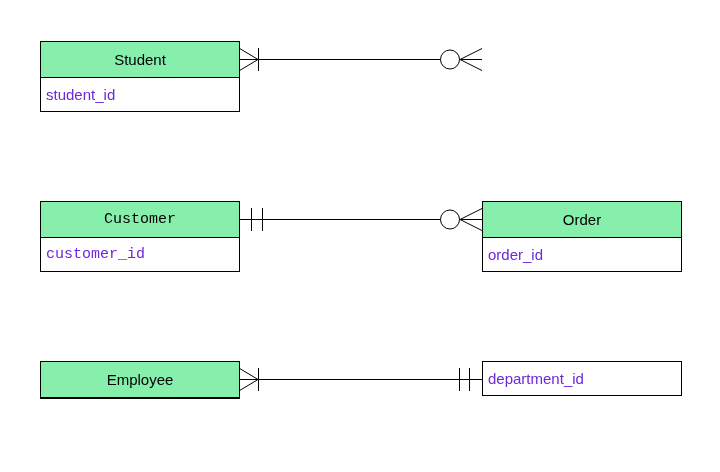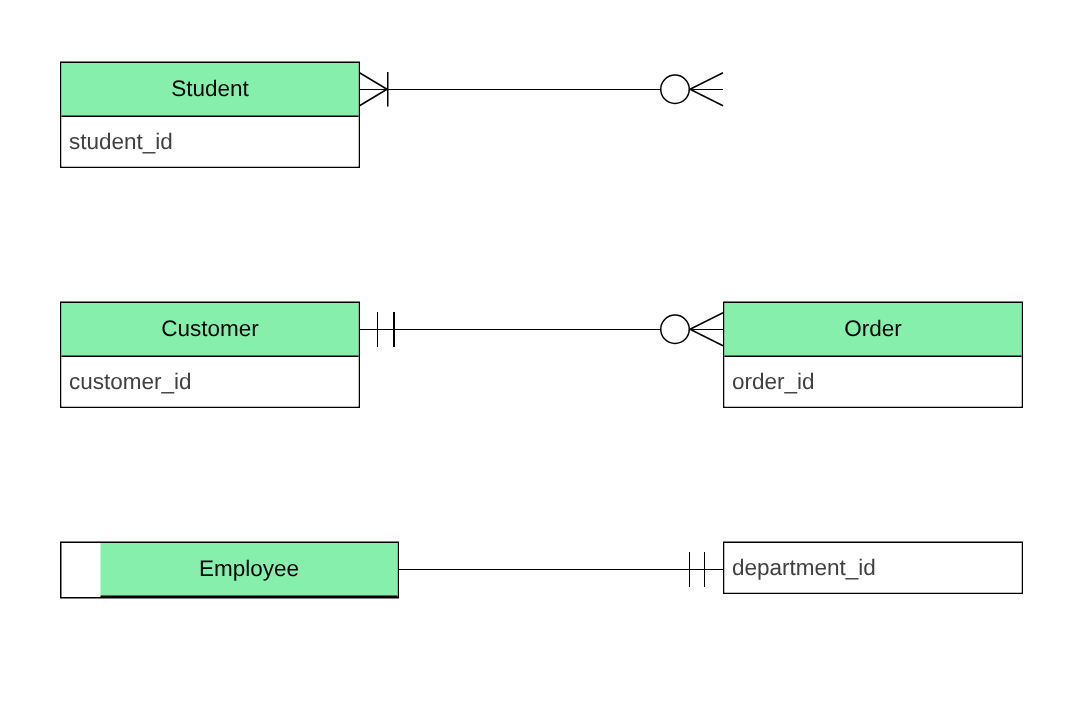--- a/index.html
+++ b/index.html
@@ -38,28 +38,28 @@
     justify-content: center;
     font-size: 15px;
     color: #000000;
   }
   .entity-attr {
     height: 33px;
     display: flex;
     align-items: center;
     padding-left: 5px;
     font-size: 15px;
-    color: #404040;
+    color: #6d28d9;
     background: #ffffff;
   }
   .pos-student    { left: 40px;  top: 41px;  }
   .pos-course     { left: 482px; top: 41px;  }
-  .pos-customer   { left: 40px;  top: 201px; }
+  .pos-customer   { left: 40px;  top: 201px; font-family: Liberation Mono, monospace; }
   .pos-order      { left: 482px; top: 201px; }
-  .pos-employee   { left: 40px;  top: 361px; padding-left: 26px; }
+  .pos-employee   { left: 40px;  top: 361px; }
   .pos-department { left: 482px; top: 361px; }
 </style>
 </head>
 <body>
 
 <div class="canvas">
 
   <svg class="connector-layer" width="720" height="472" viewBox="0 0 720 472" stroke="#000000" stroke-width="1" fill="none" shape-rendering="crispEdges">
 
     <g>

